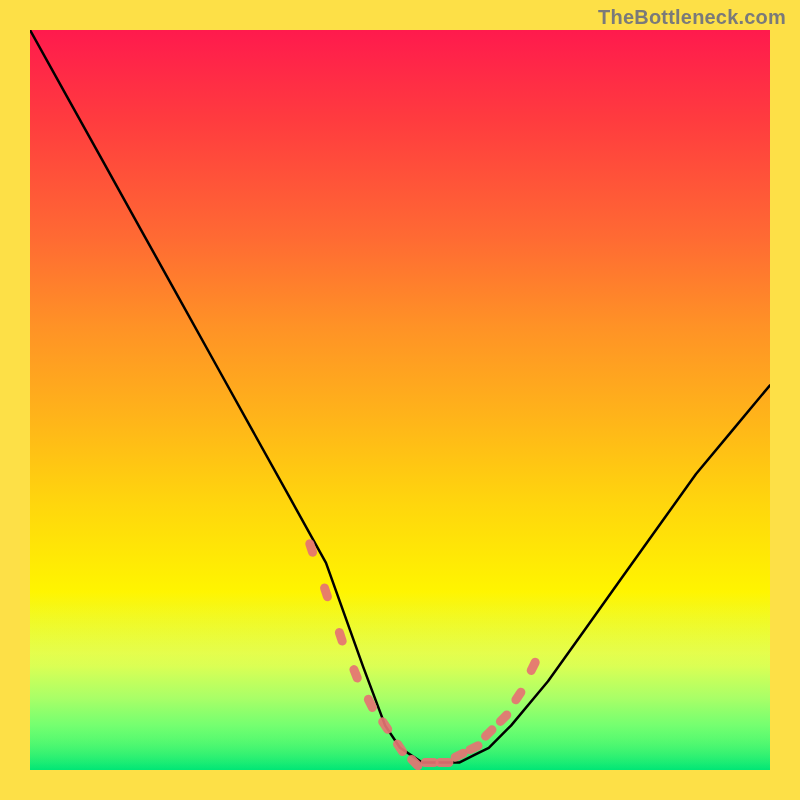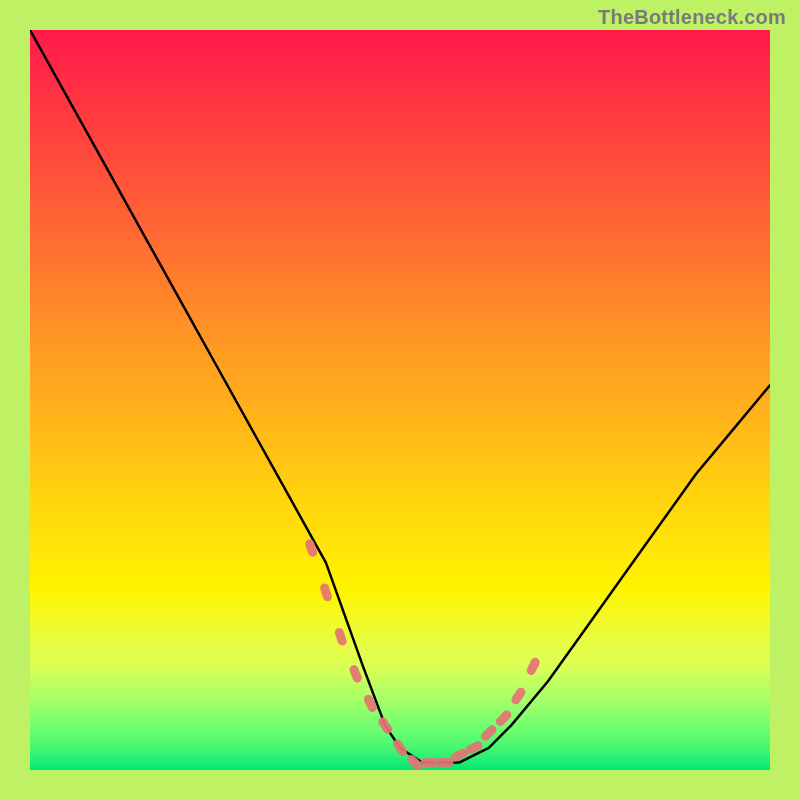--- a/index.html
+++ b/index.html
@@ -10,21 +10,21 @@
     background: #000;
     overflow: hidden;
     font-family: Arial, Helvetica, sans-serif;
   }
   .frame {
     position: absolute;
     left: 0;
     top: 0;
     width: 800px;
     height: 800px;
-    background: #bef264;
+    background: #fde047;
   }
   .plot {
     position: absolute;
     left: 30px;
     top: 30px;
     width: 740px;
     height: 740px;
     background: linear-gradient(to bottom,
       #ff1a4d 0%,
       #ff3b3f 12%,

